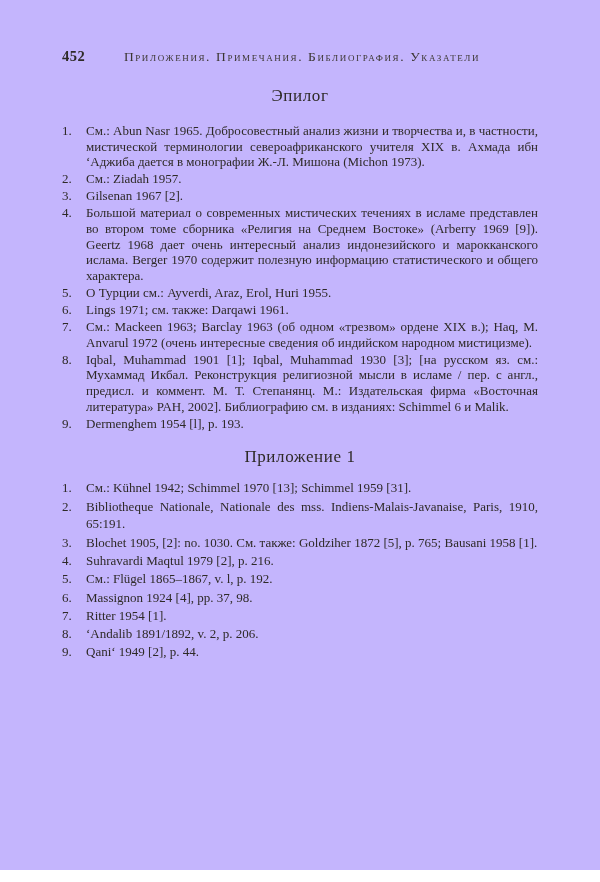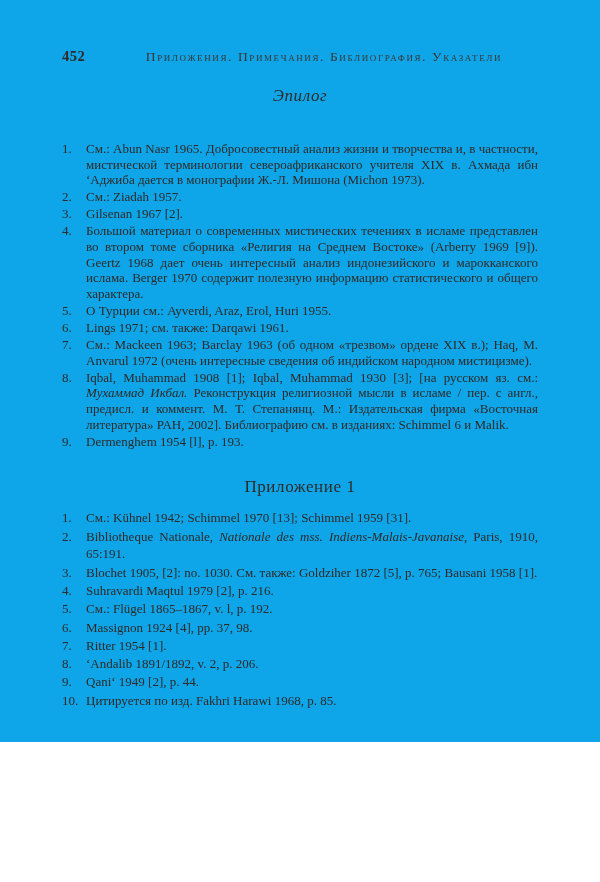--- a/index.html
+++ b/index.html
@@ -10,41 +10,41 @@
   body {
     width: 600px;
     height: 882px;
     font-family: "Liberation Serif", "DejaVu Serif", serif;
     color: #2e2a27;
     -webkit-font-smoothing: antialiased;
   }
   .page {
     position: relative;
     width: 600px;
-    height: 742px;
-    background: #0ea5e9;
+    height: 870px;
+    background: #c4b5fd;
     overflow: hidden;
   }
   .running-header {
     position: absolute;
     top: 48px;
     left: 62px;
     right: 62px;
     display: flex;
     align-items: baseline;
   }
   .page-number {
     font-size: 14.5px;
     font-weight: bold;
     letter-spacing: 0.5px;
     min-width: 40px;
   }
   .running-title {
     flex: 1;
-    text-align: right;
+    text-align: center;
     font-variant: small-caps;
     letter-spacing: 1.6px;
     font-size: 13.5px;
     color: #3b3631;
     padding-right: 36px; 
   }
   main.text-block {
     position: absolute;
     top: 86px;
     left: 62px;
@@ -52,22 +52,22 @@
   }
   .section-title {
     margin: 0;
     text-align: center;
     font-weight: normal;
     font-size: 17px;
     letter-spacing: 0.6px;
     line-height: 20px;
     color: #2e2a27;
   }
-  .sec-epilog .section-title { margin-bottom: 35px; font-style: italic; }
-  .sec-app1 { margin-top: 28px; }
+  .sec-epilog .section-title { margin-bottom: 17px; }
+  .sec-app1 { margin-top: 16px; }
   .sec-app1 .section-title { margin-bottom: 12px; }
 
   ol.notes {
     list-style: none;
     margin: 0;
     padding: 0;
   }
   ol.notes li {
     display: flex;
     align-items: flex-start;
@@ -85,21 +85,21 @@
 
   .note-num {
     flex: 0 0 24px;
     width: 24px;
   }
   .note-text {
     flex: 1;
     text-align: justify;
     hyphens: auto;
   }
-  .it { font-style: italic; }
+  .it { }
 </style>
 </head>
 <body>
 
 <div class="page">
 
   <header class="running-header">
     <span class="page-number">452</span>
     <span class="running-title">Приложения. Примечания. Библиография. Указатели</span>
   </header>
@@ -132,21 +132,21 @@
           <li>
             <span class="note-num">6.</span>
             <span class="note-text"><span>Lings 1971; см. также: Darqawi 1961.</span></span>
           </li>
           <li>
             <span class="note-num">7.</span>
             <span class="note-text"><span>См.: Mackeen 1963; Barclay 1963 (об одном «трезвом» ордене XIX в.); Haq, M. Anvarul 1972 (очень интересные сведения об индийском народном мистицизме).</span></span>
           </li>
           <li>
             <span class="note-num">8.</span>
-            <span class="note-text"><span>Iqbal, Muhammad 1908 [1]; Iqbal, Muhammad 1930 [3]; [на русском яз. см.: </span><span class="it">Мухаммад Икбал.</span><span> Реконструкция религиозной мысли в исламе / пер. с англ., предисл. и коммент. М. Т. Степанянц. М.: Издательская фирма «Восточная литература» РАН, 2002]. Библиографию см. в изданиях: Schimmel 6 и Malik.</span></span>
+            <span class="note-text"><span>Iqbal, Muhammad 1901 [1]; Iqbal, Muhammad 1930 [3]; [на русском яз. см.: </span><span class="it">Мухаммад Икбал.</span><span> Реконструкция религиозной мысли в исламе / пер. с англ., предисл. и коммент. М. Т. Степанянц. М.: Издательская фирма «Восточная литература» РАН, 2002]. Библиографию см. в изданиях: Schimmel 6 и Malik.</span></span>
           </li>
           <li>
             <span class="note-num">9.</span>
             <span class="note-text"><span>Dermenghem 1954 [l], p. 193.</span></span>
           </li>
         </ol>
     </section>
 
     <section class="sec sec-app1">
       <h2 class="section-title">Приложение 1</h2>
@@ -180,22 +180,18 @@
             <span class="note-text"><span>Ritter 1954 [1].</span></span>
           </li>
           <li>
             <span class="note-num">8.</span>
             <span class="note-text"><span>‘Andalib 1891/1892, v. 2, p. 206.</span></span>
           </li>
           <li>
             <span class="note-num">9.</span>
             <span class="note-text"><span>Qani‘ 1949 [2], p. 44.</span></span>
           </li>
-          <li>
-            <span class="note-num">10.</span>
-            <span class="note-text"><span>Цитируется по изд. Fakhri Harawi 1968, p. 85.</span></span>
-          </li>
         </ol>
     </section>
 
   </main>
 
 </div>
 
 </body></html>

